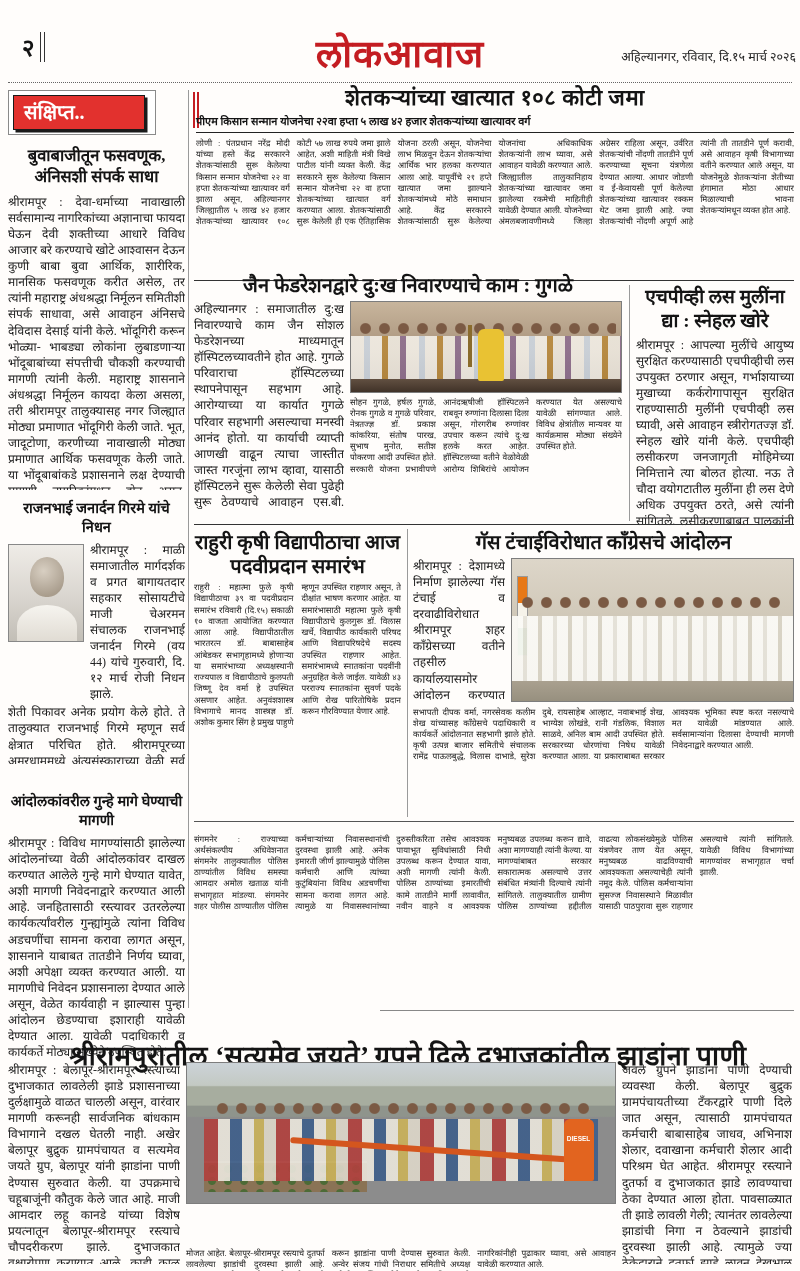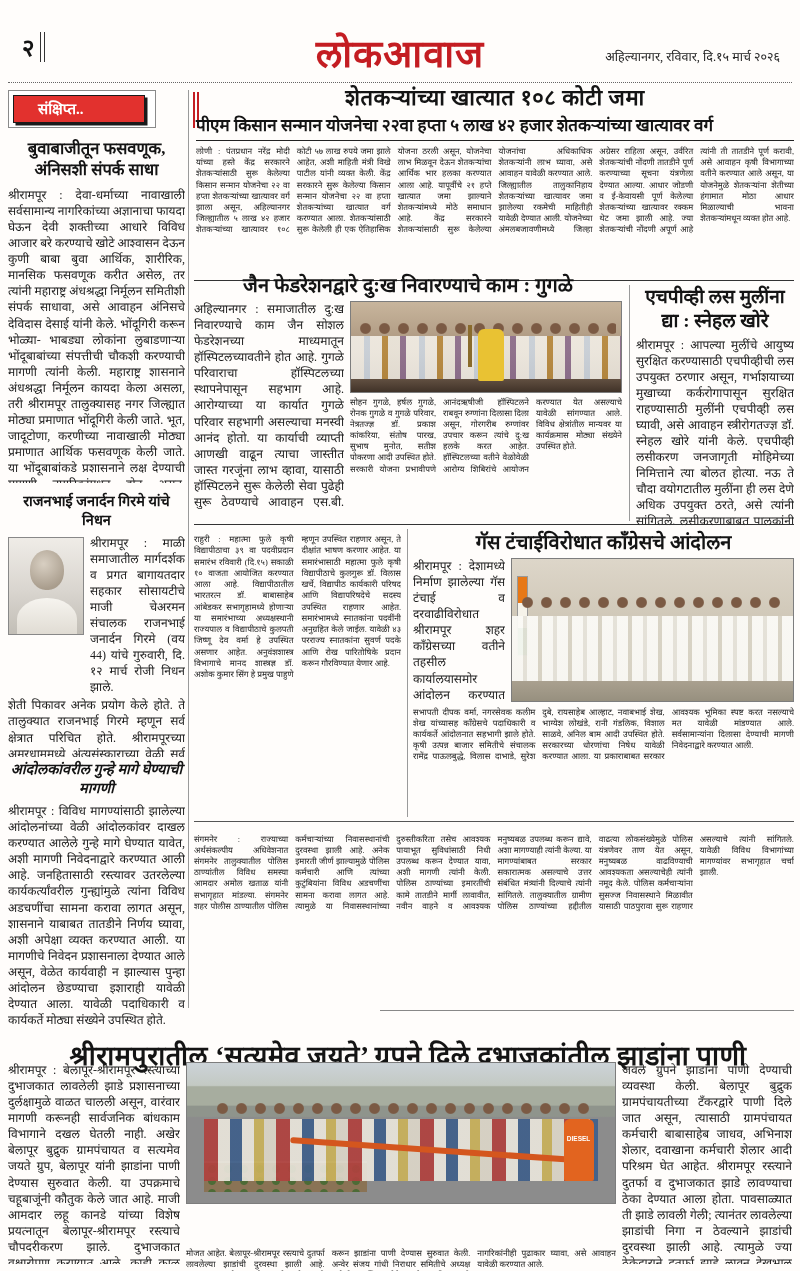--- a/index.html
+++ b/index.html
@@ -19,35 +19,35 @@
   .pagenum { font-size:24px; font-weight:bold; display:flex; align-items:center; gap:6px; }
   .dbar { width:5px; height:30px; border-left:1px solid #333; border-right:1px solid #333; }
   .masthead { text-align:center; font-size:38px; font-weight:bold; color:#c41d22; letter-spacing:1px; }
   .dateline { font-size:12.5px; color:#222; }
   .dotted-rule { border-top:1.5px dotted #666; }
   .hrule { border-top:1px solid #333; }
   .vrule { border-left:1px solid #9a9a9a; }
 
   
   .brief-label-wrap { border:1px solid #8a8a8a; padding:4px; width:148px; background:#fff; }
-  .brief-label { background:#e2312e; color:#fff; font-weight:bold; font-size:15px; padding:2px 24px 4px;
+  .brief-label { background:#e2312e; color:#fff; font-weight:bold; font-size:20px; padding:2px 10px 4px;
                  border:1px solid #1a1a1a; box-shadow:2.5px 2.5px 0 #1a1a1a; display:block; width:132px; }
   .side-h1 { font-size:16.5px; font-weight:bold; text-align:center; line-height:1.3; margin:10px 1px 6px; }
   .side-h2 { font-size:14.5px; font-weight:bold; text-align:center; line-height:1.3; margin:9px 1px 5px; }
 
   .portrait { float:left; width:76px; height:98px; margin:2px 6px 2px 0; border:1px solid #888;
               background:linear-gradient(180deg,#efece7 0%,#d9d5cf 55%,#c2beb6 100%); position:relative; overflow:hidden; }
   .p-head { position:absolute; left:21px; top:12px; width:34px; height:40px; border-radius:50% 50% 46% 46%;
             background:radial-gradient(circle at 40% 35%,#d8cfc2,#a99d8d 75%); }
   .p-shirt { position:absolute; left:8px; bottom:-6px; width:60px; height:42px; border-radius:50% 50% 0 0;
              background:linear-gradient(180deg,#f6f4ef,#ddd8cf); }
 
   
   .main-h1 { font-size:22px; font-weight:bold; text-align:center; line-height:1.1; letter-spacing:.5px; }
-  .main-sub { font-size:17px; font-weight:bold; margin-top:3px; padding-bottom:4px; border-bottom:1px solid #222; }
+  .main-sub { font-size:11px; font-weight:bold; margin-top:3px; padding-bottom:4px; border-bottom:1px solid #222; }
   .sec-h { font-size:20px; font-weight:bold; text-align:center; line-height:1.2; }
   .sec-h-sm { font-size:19px; font-weight:bold; text-align:center; line-height:1.25; }
   .light-h { font-size:26px; font-weight:normal; text-align:center; letter-spacing:.5px; }
   .bottom-h { font-size:27px; font-weight:bold; text-align:center; letter-spacing:.5px; }
   .red-accent { width:6px; border-left:2px solid #c41d22; border-right:2px solid #c41d22; }
 
   
   .photo { position:relative; overflow:hidden; border:1px solid #7d7d7d; }
   .heads { position:absolute; left:2%; right:2%; height:16%;
            background-image:radial-gradient(circle,#7b5a44 42%,rgba(0,0,0,0) 52%);
@@ -80,21 +80,21 @@
 </head>
 <body>
 
 <div id="page">
 
   <div class="abs pagenum" style="left:22px; top:30px;">
     <span>२</span>
     <i class="dbar"></i>
   </div>
   <div class="abs masthead" style="left:0; right:0; top:26px;">लोकआवाज</div>
-  <div class="abs dateline" style="right:20px; top:48px;">अहिल्यानगर, रविवार, दि.१५ मार्च २०२६</div>
+  <div class="abs dateline" style="right:4px; top:48px;">अहिल्यानगर, रविवार, दि.१५ मार्च २०२६</div>
   <div class="abs dotted-rule" style="left:8px; right:8px; top:82px;"></div>
 
   <div class="abs vrule" style="left:188px; top:90px; height:918px;"></div>
 
   <div class="abs" style="left:8px; top:90px; width:177px;">
     <div class="brief-label-wrap">
       <span class="brief-label">संक्षिप्त..</span>
     </div>
     <div class="side-h1">बुवाबाजीतून फसवणूक, अंनिसशी संपर्क साधा</div>
     <div class="body-txt" style="height:296px;">श्रीरामपूर : देवा-धर्माच्या नावाखाली सर्वसामान्य नागरिकांच्या अज्ञानाचा फायदा घेऊन देवी शक्तीच्या आधारे विविध आजार बरे करण्याचे खोटे आश्वासन देऊन कुणी बाबा बुवा आर्थिक, शारीरिक, मानसिक फसवणूक करीत असेल, तर त्यांनी महाराष्ट्र अंधश्रद्धा निर्मूलन समितीशी संपर्क साधावा, असे आवाहन अंनिसचे देविदास देसाई यांनी केले. भोंदूगिरी करून भोळ्या- भाबड्या लोकांना लुबाडणाऱ्या भोंदूबाबांच्या संपत्तीची चौकशी करण्याची मागणी त्यांनी केली. महाराष्ट्र शासनाने अंधश्रद्धा निर्मूलन कायदा केला असला, तरी श्रीरामपूर तालुक्यासह नगर जिल्ह्यात मोठ्या प्रमाणात भोंदूगिरी केली जाते. भूत, जादूटोणा, करणीच्या नावाखाली मोठ्या प्रमाणात आर्थिक फसवणूक केली जाते. या भोंदूबाबांकडे प्रशासनाने लक्ष देण्याची मागणी नागरिकांमधून होत असून, फसवणूक झालेल्यांनी पुढे येऊन तक्रार नोंदवावी, असे आवाहनही यावेळी करण्यात आले.</div>
@@ -102,21 +102,21 @@
     <div class="side-h2">राजनभाई जनार्दन गिरमे यांचे निधन</div>
     <div>
       <div class="portrait">
         <div class="p-head"></div>
         <div class="p-shirt"></div>
       </div>
       <div class="body-txt" style="height:auto;">श्रीरामपूर : माळी समाजातील मार्गदर्शक व प्रगत बागायतदार सहकार सोसायटीचे माजी चेअरमन संचालक राजनभाई जनार्दन गिरमे (वय 44) यांचे गुरुवारी, दि. १२ मार्च रोजी निधन झाले.</div>
       <div class="body-txt" style="clear:none; height:60px; margin-top:2px;">शेती पिकावर अनेक प्रयोग केले होते. ते तालुक्यात राजनभाई गिरमे म्हणून सर्व क्षेत्रात परिचित होते. श्रीरामपूरच्या अमरधाममध्ये अंत्यसंस्काराच्या वेळी सर्व क्षेत्रातील मान्यवर शेतकरी, पदाधिकारी व कार्यकर्ते उपस्थित होते.</div>
     </div>
 
-    <div class="side-h2" style="clear:both; margin-top:3px;font-style:italic;">आंदोलकांवरील गुन्हे मागे घेण्याची मागणी</div>
+    <div class="side-h2" style="clear:both; margin-top:28px;">आंदोलकांवरील गुन्हे मागे घेण्याची मागणी</div>
     <div class="body-txt" style="height:230px;">श्रीरामपूर : विविध मागण्यांसाठी झालेल्या आंदोलनांच्या वेळी आंदोलकांवर दाखल करण्यात आलेले गुन्हे मागे घेण्यात यावेत, अशी मागणी निवेदनाद्वारे करण्यात आली आहे. जनहितासाठी रस्त्यावर उतरलेल्या कार्यकर्त्यांवरील गुन्ह्यांमुळे त्यांना विविध अडचणींचा सामना करावा लागत असून, शासनाने याबाबत तातडीने निर्णय घ्यावा, अशी अपेक्षा व्यक्त करण्यात आली. या मागणीचे निवेदन प्रशासनाला देण्यात आले असून, वेळेत कार्यवाही न झाल्यास पुन्हा आंदोलन छेडण्याचा इशाराही यावेळी देण्यात आला. यावेळी पदाधिकारी व कार्यकर्ते मोठ्या संख्येने उपस्थित होते.</div>
   </div>
 
   <div class="abs red-accent" style="left:193px; top:92px; height:36px;"></div>
   <div class="abs" style="left:196px; top:86px; width:598px;">
     <div class="main-h1">शेतकऱ्यांच्या खात्यात १०८ कोटी जमा</div>
     <div class="main-sub">पीएम किसान सन्मान योजनेचा २२वा हप्ता ५ लाख ४२ हजार शेतकऱ्यांच्या खात्यावर वर्ग</div>
     <div class="body-txt cols-6" style="height:128px; margin-top:5px; font-size:8.3px;">लोणी : पंतप्रधान नरेंद्र मोदी यांच्या हस्ते केंद्र सरकारने शेतकऱ्यांसाठी सुरू केलेल्या किसान सन्मान योजनेचा २२ वा हप्ता शेतकऱ्यांच्या खात्यावर वर्ग झाला असून, अहिल्यानगर जिल्ह्यातील ५ लाख ४२ हजार शेतकऱ्यांच्या खात्यावर १०८ कोटी ५७ लाख रुपये जमा झाले आहेत, अशी माहिती मंत्री विखे पाटील यांनी व्यक्त केली. केंद्र सरकारने सुरू केलेल्या किसान सन्मान योजनेचा २२ वा हप्ता शेतकऱ्यांच्या खात्यात वर्ग करण्यात आला. शेतकऱ्यांसाठी सुरू केलेली ही एक ऐतिहासिक योजना ठरली असून, योजनेचा लाभ मिळवून देऊन शेतकऱ्यांचा आर्थिक भार हलका करण्यात आला आहे. यापूर्वीचे २१ हप्ते खात्यात जमा झाल्याने शेतकऱ्यांमध्ये मोठे समाधान आहे. केंद्र सरकारने शेतकऱ्यांसाठी सुरू केलेल्या योजनांचा अधिकाधिक शेतकऱ्यांनी लाभ घ्यावा, असे आवाहन यावेळी करण्यात आले. जिल्ह्यातील तालुकानिहाय शेतकऱ्यांच्या खात्यावर जमा झालेल्या रकमेची माहितीही यावेळी देण्यात आली. योजनेच्या अंमलबजावणीमध्ये जिल्हा अग्रेसर राहिला असून, उर्वरित शेतकऱ्यांची नोंदणी तातडीने पूर्ण करण्याच्या सूचना यंत्रणेला देण्यात आल्या. आधार जोडणी व ई-केवायसी पूर्ण केलेल्या शेतकऱ्यांच्या खात्यावर रक्कम थेट जमा झाली आहे. ज्या शेतकऱ्यांची नोंदणी अपूर्ण आहे त्यांनी ती तातडीने पूर्ण करावी, असे आवाहन कृषी विभागाच्या वतीने करण्यात आले असून, या योजनेमुळे शेतकऱ्यांना शेतीच्या हंगामात मोठा आधार मिळाल्याची भावना शेतकऱ्यांमधून व्यक्त होत आहे.</div>
   </div>
 
@@ -141,20 +141,21 @@
 
   <div class="abs" style="left:636px; top:285px; width:158px;">
     <div class="sec-h-sm">एचपीव्ही लस मुलींना द्या : स्नेहल खोरे</div>
     <div class="body-txt" style="height:192px; margin-top:4px;">श्रीरामपूर : आपल्या मुलींचे आयुष्य सुरक्षित करण्यासाठी एचपीव्हीची लस उपयुक्त ठरणार असून, गर्भाशयाच्या मुखाच्या कर्करोगापासून सुरक्षित राहण्यासाठी मुलींनी एचपीव्ही लस घ्यावी, असे आवाहन स्त्रीरोगतज्ज्ञ डॉ. स्नेहल खोरे यांनी केले. एचपीव्ही लसीकरण जनजागृती मोहिमेच्या निमित्ताने त्या बोलत होत्या. नऊ ते चौदा वयोगटातील मुलींना ही लस देणे अधिक उपयुक्त ठरते, असे त्यांनी सांगितले. लसीकरणाबाबत पालकांनी पुढाकार घ्यावा, गैरसमज दूर करावेत, असेही त्यांनी नमूद केले. लसीकरणामुळे भविष्यातील आजारांचा धोका टाळता येतो, असे सांगून शाळांमधून जनजागृती करण्यात येणार असल्याचे यावेळी सांगण्यात आले. यावेळी आरोग्य कर्मचारी, पालक व विद्यार्थिनी मोठ्या संख्येने उपस्थित होत्या.</div>
   </div>
 
   <div class="abs hrule" style="left:194px; right:6px; top:524px;"></div>
   <div class="abs vrule" style="left:407px; top:529px; height:288px;"></div>
 
   <div class="abs" style="left:194px; top:530px; width:207px;">
+    <div class="sec-h">राहुरी कृषी विद्यापीठाचा आज पदवीप्रदान समारंभ</div>
     <div class="body-txt cols-2" style="height:232px; margin-top:4px; font-size:8.4px;">राहुरी : महात्मा फुले कृषी विद्यापीठाचा ३९ वा पदवीप्रदान समारंभ रविवारी (दि.१५) सकाळी १० वाजता आयोजित करण्यात आला आहे. विद्यापीठातील भारतरत्न डॉ. बाबासाहेब आंबेडकर सभागृहामध्ये होणाऱ्या या समारंभाच्या अध्यक्षस्थानी राज्यपाल व विद्यापीठाचे कुलपती जिष्णू देव वर्मा हे उपस्थित असणार आहेत. अनुवंशशास्त्र विभागाचे मानद शास्त्रज्ञ डॉ. अशोक कुमार सिंग हे प्रमुख पाहुणे म्हणून उपस्थित राहणार असून, ते दीक्षांत भाषण करणार आहेत. या समारंभासाठी महात्मा फुले कृषी विद्यापीठाचे कुलगुरू डॉ. विलास खर्चे, विद्यापीठ कार्यकारी परिषद आणि विद्यापरिषदेचे सदस्य उपस्थित राहणार आहेत. समारंभामध्ये स्नातकांना पदवींनी अनुग्रहित केले जाईल. यावेळी ४३ परराज्य स्नातकांना सुवर्ण पदके आणि रोख पारितोषिके प्रदान करून गौरविण्यात येणार आहे.</div>
   </div>
 
   <div class="abs" style="left:413px; top:530px; width:381px;">
     <div class="sec-h">गॅस टंचाईविरोधात काँग्रेसचे आंदोलन</div>
     <div style="display:flex; gap:6px; margin-top:4px;">
       <div class="body-txt" style="width:92px; height:144px; flex:0 0 auto; font-size:12px;">श्रीरामपूर : देशामध्ये निर्माण झालेल्या गॅस टंचाई व दरवाढीविरोधात श्रीरामपूर शहर काँग्रेसच्या वतीने तहसील कार्यालयासमोर आंदोलन करण्यात आले. यावेळी निवेदन देण्यात आले. गॅस सिलिंडर होते त्यावेळी नागरिकांना वेळेवर मिळत नसल्याने यावेळी संताप व्यक्त करण्यात आला.</div>
       <div class="photo photo-gas" style="flex:1; height:144px;">
         <div class="flag"></div>
         <div class="heads" style="top:26%;"></div>

